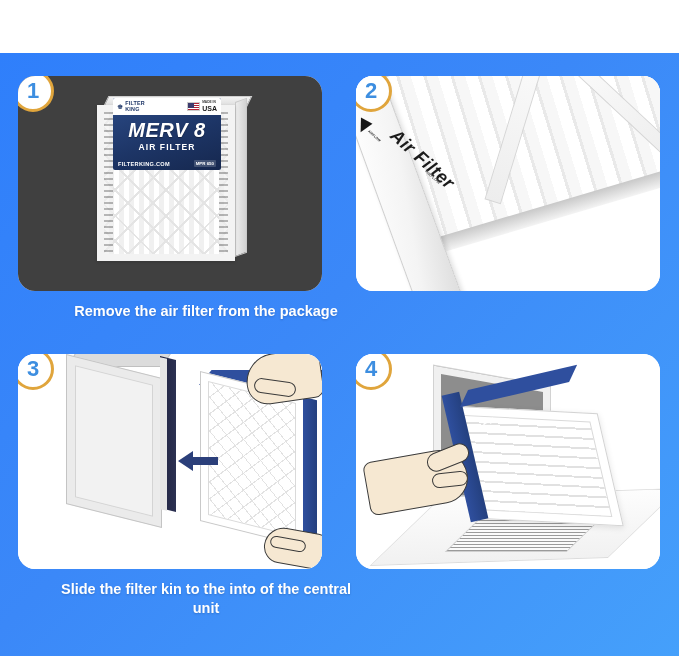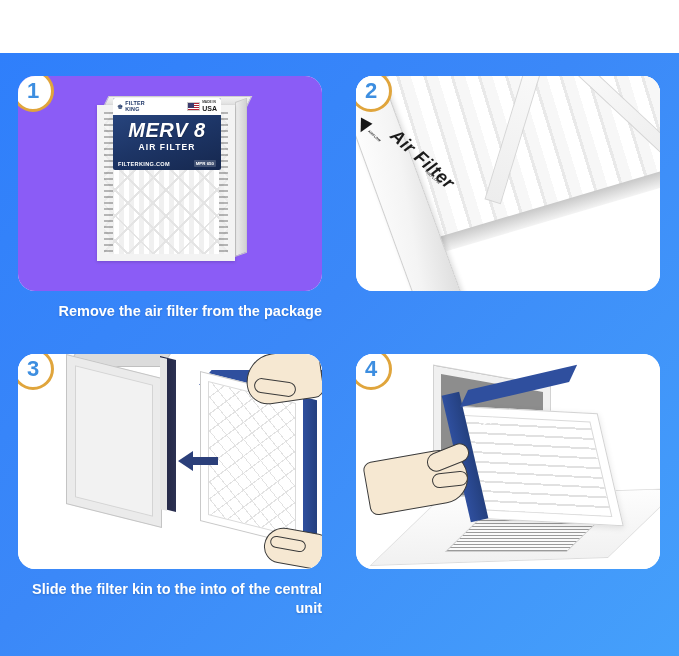--- a/index.html
+++ b/index.html
@@ -91,33 +91,34 @@
   .badge-num {
     font-size: 22px;
     font-weight: bold;
     color: #3d8ee0;
     line-height: 1;
   }
 
   .caption {
     width: 304px;
     margin-top: 11px;
-    text-align: right;
+    text-align: center;
     color: #ffffff;
     font-size: 14.5px;
     font-weight: bold;
     line-height: 1.33;
     text-shadow: 0 1px 2px rgba(20,60,120,0.30);
+    margin-left: 36px;
   }
 
   
   .p1-stage {
     position: absolute;
     left: 0; top: 0; width: 304px; height: 225px;
-    background: #8b5cf6;
+    background: #404040;
   }
   .filter-box {
     position: absolute;
     left: 79px; top: 20px;
     width: 150px; height: 165px;
   }
   
   .fb-top {
     position: absolute;
     left: 6px; top: 0; width: 144px; height: 11px;

